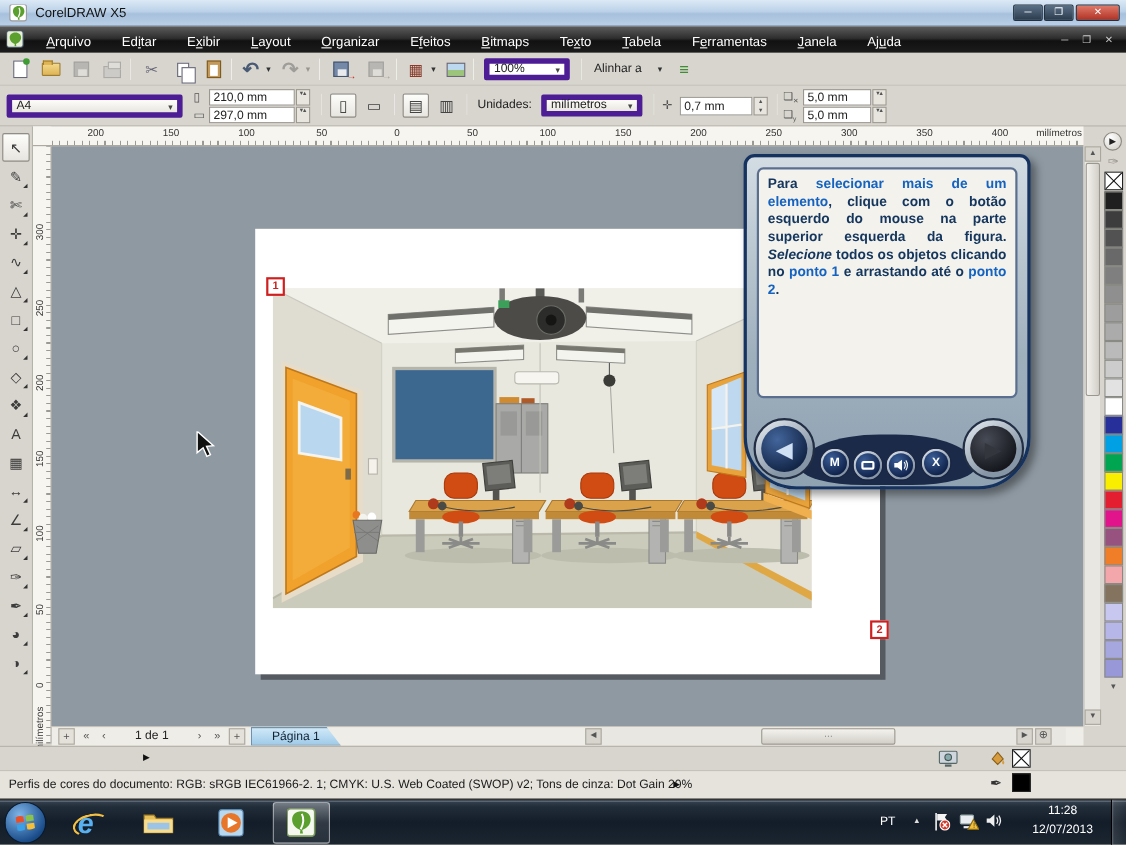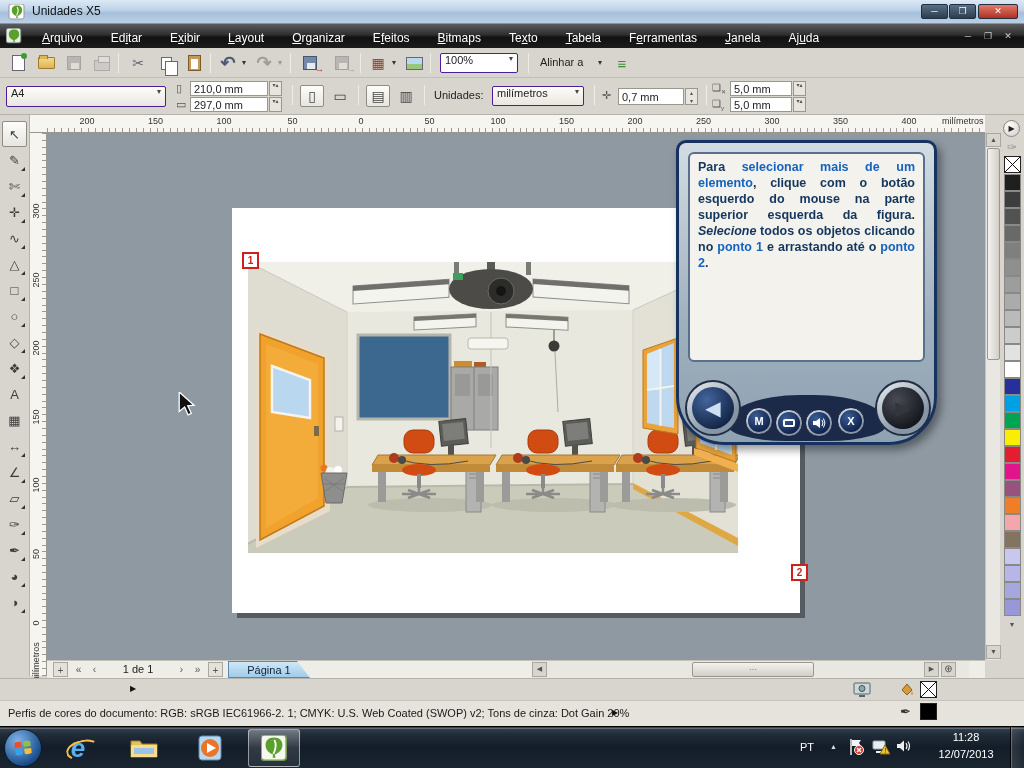--- a/index.html
+++ b/index.html
@@ -19,21 +19,21 @@
   .mi{padding:3px 12px;font-size:12px;color:#fff;white-space:nowrap;}
   .mi u{text-decoration:underline;}
   .docbtn{position:absolute;top:6px;width:16px;height:13px;color:#c9c9c9;font-size:9px;line-height:12px;text-align:center;}
 
   
   #toolbar{left:0;top:48px;width:1024px;height:30px;background:#d8d5ce;border-bottom:1px solid #c2bfb8;}
   #propbar{left:0;top:78px;width:1024px;height:37px;background:#d8d5ce;border-bottom:1px solid #b5b2ab;}
   .tbi{position:absolute;top:4px;width:24px;height:22px;display:flex;align-items:center;justify-content:center;font-size:14px;color:#444;}
   .dis{opacity:.38;filter:grayscale(1);}
   .vsep{position:absolute;top:5px;width:1px;height:20px;background:#b9b6af;border-right:1px solid #efede8;}
-  .combo{position:absolute;background:#fff;border:1px solid #4c1d95;border-radius:2px;font-size:11px;color:#222;display:flex;align-items:flex-start;padding:0 4px;}
+  .combo{position:absolute;background:#fff;border:5px solid #4c1d95;border-radius:2px;font-size:11px;color:#222;display:flex;align-items:flex-end;padding:0 4px;}
   .combo .dd{margin-left:auto;font-size:8px;color:#444;}
   .spinfld{position:absolute;background:#fff;border:1px solid #9a978f;font-size:11px;display:flex;align-items:center;padding:0 3px;color:#222;}
   .spincol{position:absolute;width:13px;background:#e8e5de;border:1px solid #9a978f;font-size:6px;color:#555;text-align:center;line-height:7px;}
   .lbl{position:absolute;font-size:11px;color:#222;}
   
   .ic-page{width:13px;height:16px;background:#fff;border:1px solid #667;position:relative;}
   .ic-page.new:after{content:"";position:absolute;right:-3px;top:-3px;width:6px;height:6px;border-radius:50%;background:#3f9c35;}
   .ic-folder{width:17px;height:12px;background:linear-gradient(#f2d98c,#dfb455);border:1px solid #a07c28;border-radius:1px;position:relative;}
   .ic-folder:before{content:"";position:absolute;left:0;top:-3px;width:7px;height:3px;background:#dfb455;border:1px solid #a07c28;border-bottom:none;}
   .ic-floppy{width:14px;height:14px;background:#7488a8;border:1px solid #45556e;position:relative;}
@@ -137,21 +137,21 @@
 <div id="screen">
 
   <div id="titlebar" class="abs">
     <span class="abs" style="left:8px;top:4px;width:18px;height:16px;">
       <svg width="18" height="16" viewBox="0 0 16 16">
           <rect width="15" height="15" rx="2" fill="#fff" stroke="#999"></rect>
           <path d="M8 1.5 C11.5 1.5 13.2 3.6 13.2 6.2 C13.2 9.3 10.6 11.4 8.5 12 L8.9 14 H7.2 L7.4 12 C5.2 11.4 2.8 9.3 2.8 6.2 C2.8 3.6 4.5 1.5 8 1.5 Z" fill="#5ba02e"></path>
           <path d="M8.2 3 C9.3 5 9.5 8 7.6 11.6" stroke="#fff" fill="none" stroke-width="1.1"></path>
         </svg>
     </span>
-    <span class="ttl">Unidades X5</span>
+    <span class="ttl">CorelDRAW X5</span>
     <span class="winbtn" style="right:76px;width:27px;">─</span>
     <span class="winbtn" style="right:48px;width:27px;">❐</span>
     <span class="winbtn close" style="right:6px;width:40px;">✕</span>
   </div>
 
   <div id="menubar" class="abs">
     <span class="abs" style="left:6px;top:4px;width:18px;height:16px;">
       <svg width="16" height="16" viewBox="0 0 16 16">
           <rect width="15" height="15" rx="2" fill="#e8f0dc" stroke="#456"></rect>
           <path d="M8 1.5 C11.5 1.5 13.2 3.6 13.2 6.2 C13.2 9.3 10.6 11.4 8.5 12 L8.9 14 H7.2 L7.4 12 C5.2 11.4 2.8 9.3 2.8 6.2 C2.8 3.6 4.5 1.5 8 1.5 Z" fill="#5ba02e"></path>

